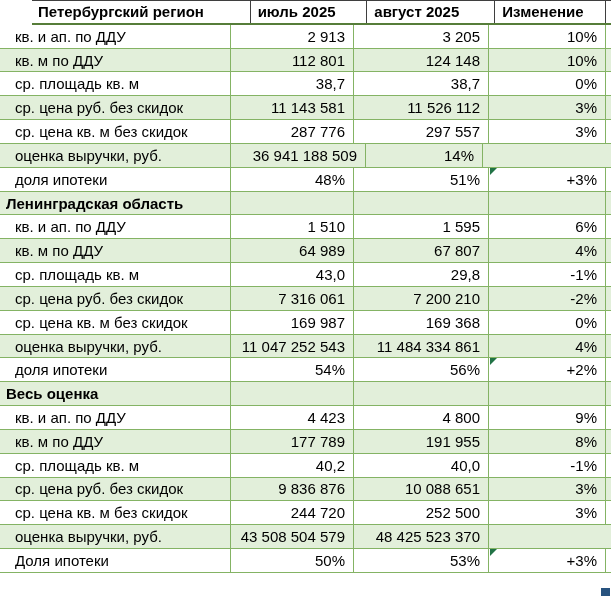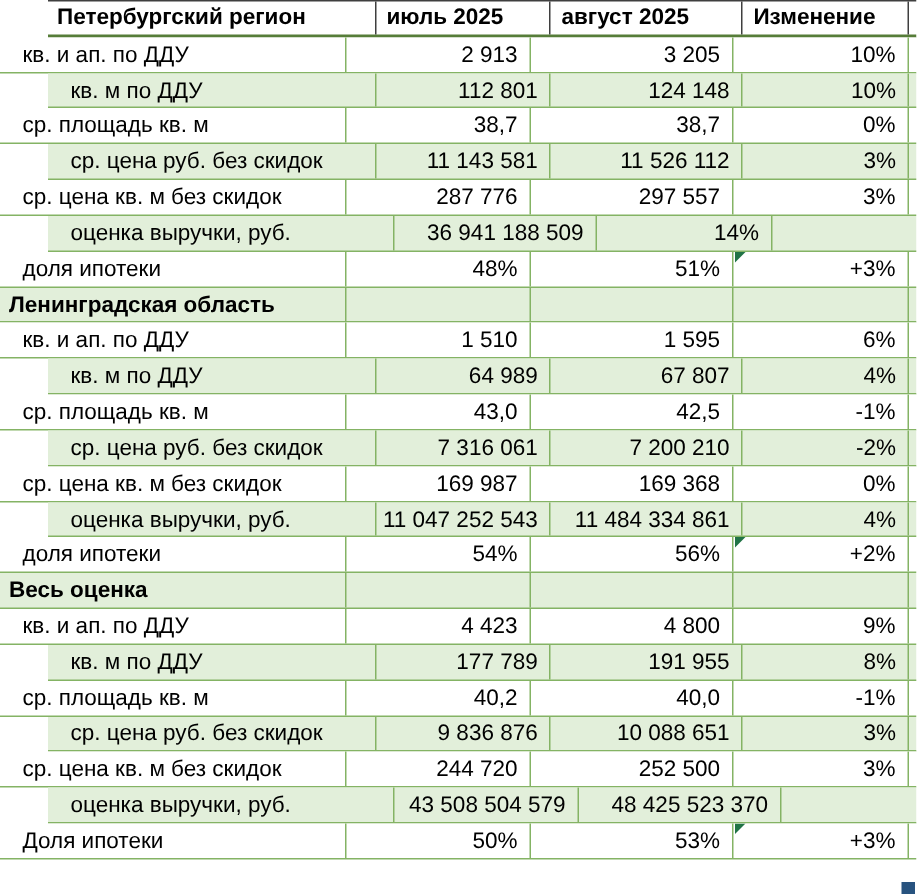--- a/index.html
+++ b/index.html
@@ -12,21 +12,21 @@
     --txt:#000;
   }
   *{margin:0;padding:0;box-sizing:border-box;}
   body{
     width:611px;height:596px;overflow:hidden;
     font-family:"Liberation Sans","DejaVu Sans",sans-serif;
     font-size:15px;color:var(--txt);background:#fff;
   }
   #sheet{position:relative;width:611px;height:596px;overflow:hidden;}
   .row{display:flex;height:23.84px;border-bottom:1px solid var(--grid);background:#fff;}
-  .row.band{background:var(--band);margin-left:32px;}
+  .row.band{background:var(--band);}
   .row.section{background:var(--band);font-weight:bold;}
   .cell{display:flex;align-items:center;overflow:hidden;white-space:nowrap;}
   .c0{width:230px;padding-left:6px;}
   .row.data .c0{padding-left:15px;}
   .c1{width:123px;}
   .c2{width:135px;}
   .c3{width:117px;position:relative;}
   .c4{width:6px;}
   .c1,.c2,.c3,.c4{border-left:1px solid var(--grid);}
   .num{justify-content:flex-end;padding-right:8px;}
@@ -129,21 +129,21 @@
     <div class="cell c0">кв. м по ДДУ</div>
     <div class="cell c1 num">64 989</div>
     <div class="cell c2 num">67 807</div>
     <div class="cell c3 num">4%</div>
     <div class="cell c4"></div>
   </div>
 
   <div class="row data">
     <div class="cell c0">ср. площадь кв. м</div>
     <div class="cell c1 num">43,0</div>
-    <div class="cell c2 num">42,5</div>
+    <div class="cell c2 num">29,8</div>
     <div class="cell c3 num">-1%</div>
     <div class="cell c4"></div>
   </div>
 
   <div class="row data band">
     <div class="cell c0">ср. цена руб. без скидок</div>
     <div class="cell c1 num">7 316 061</div>
     <div class="cell c2 num">7 200 210</div>
     <div class="cell c3 num">-2%</div>
     <div class="cell c4"></div>

